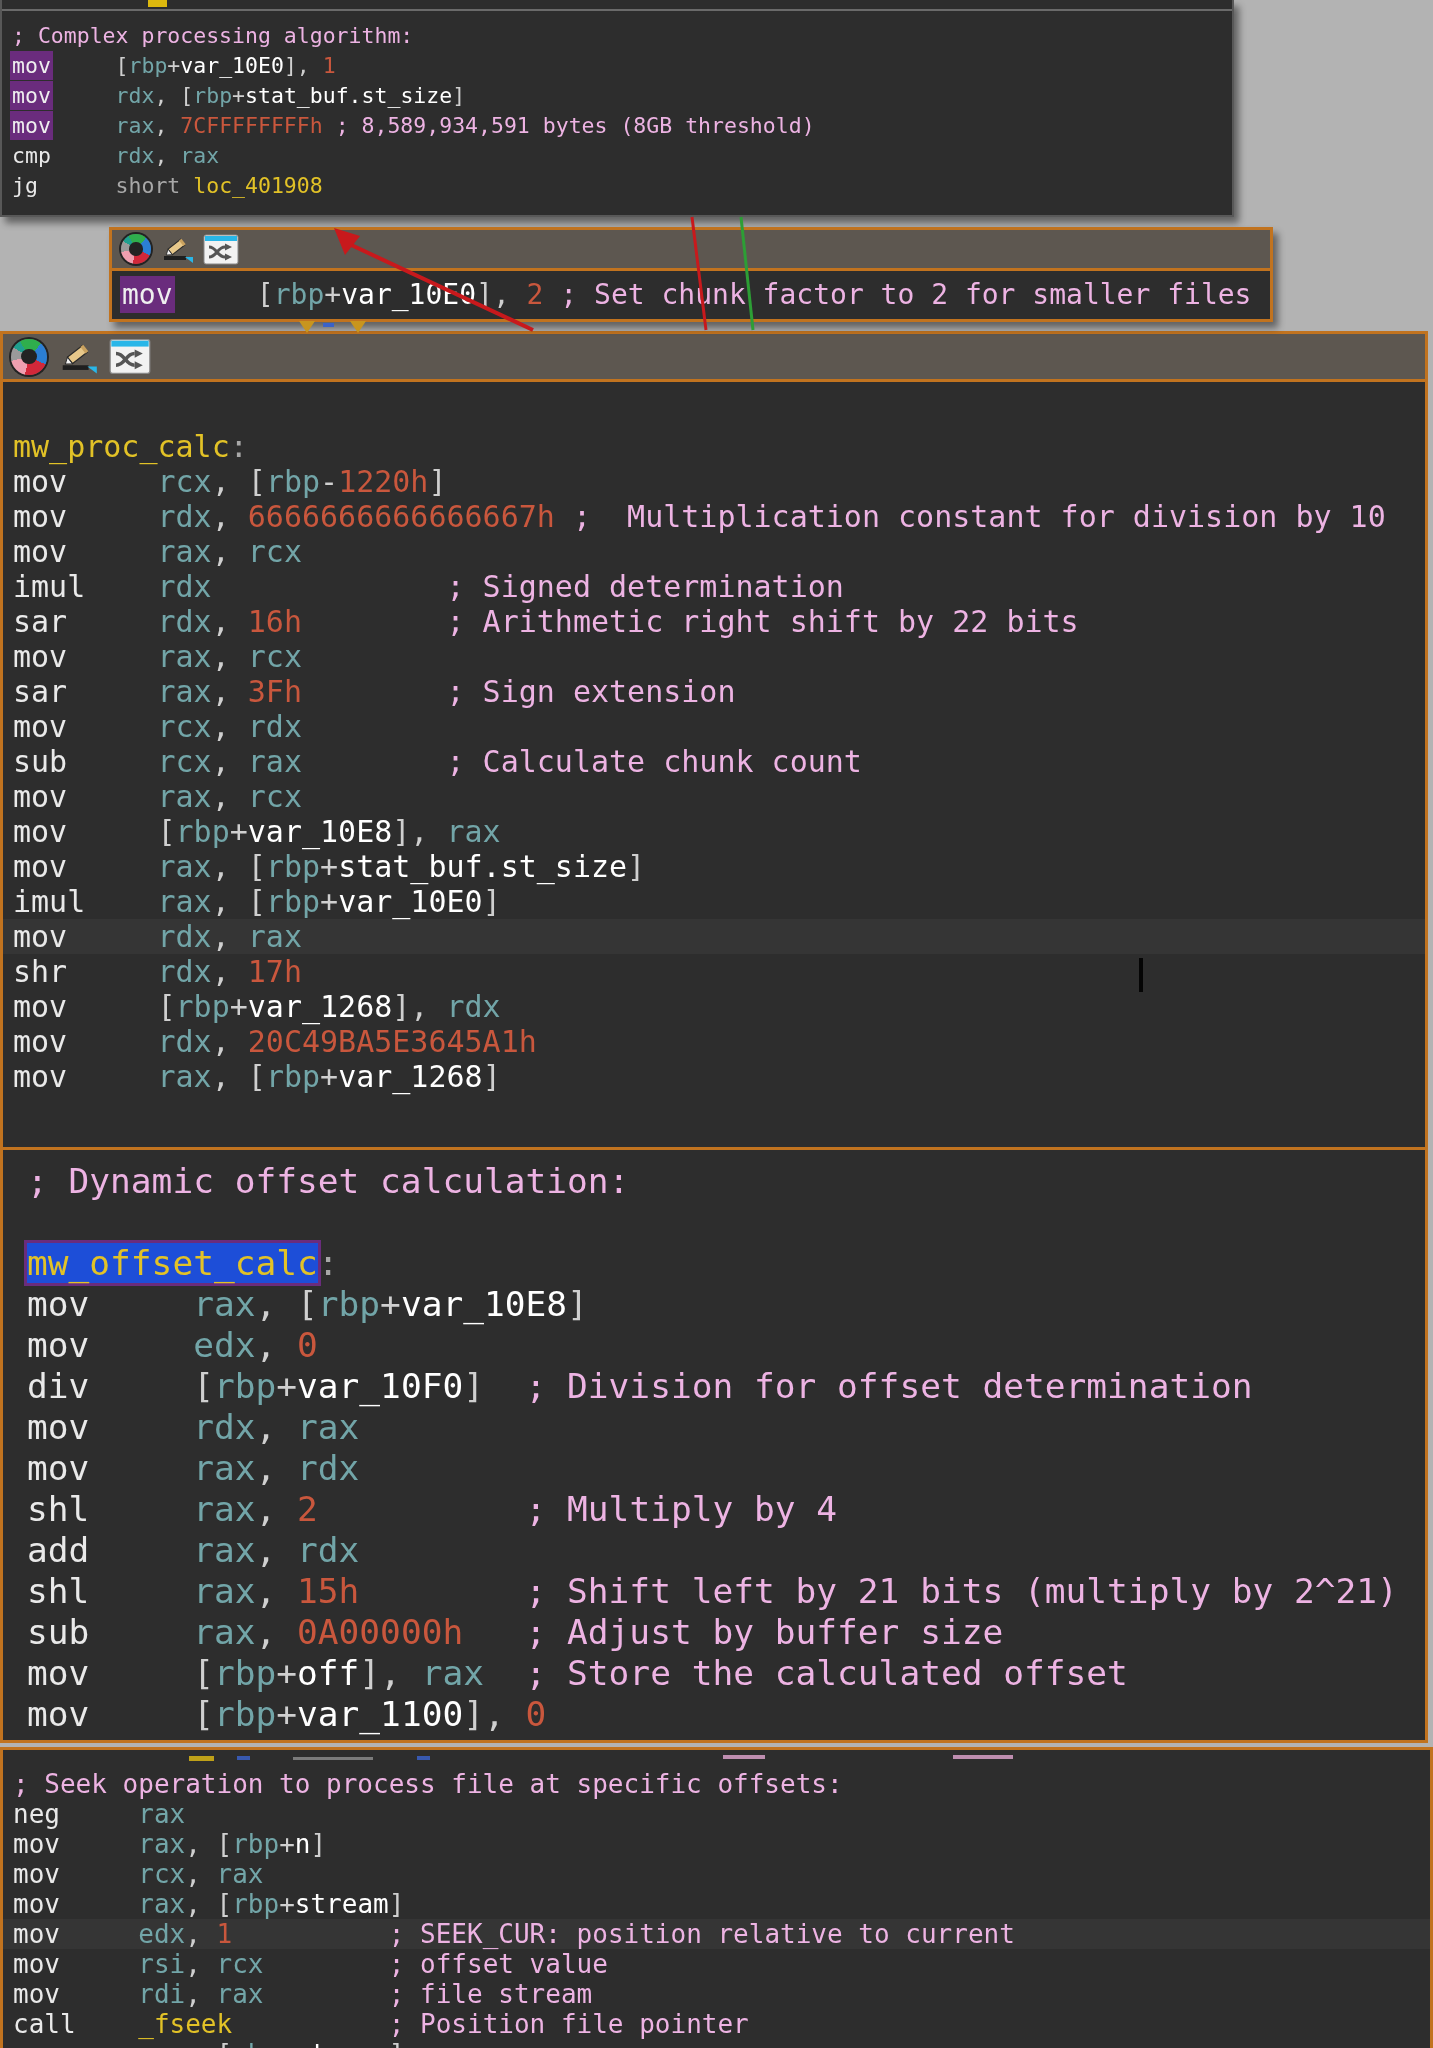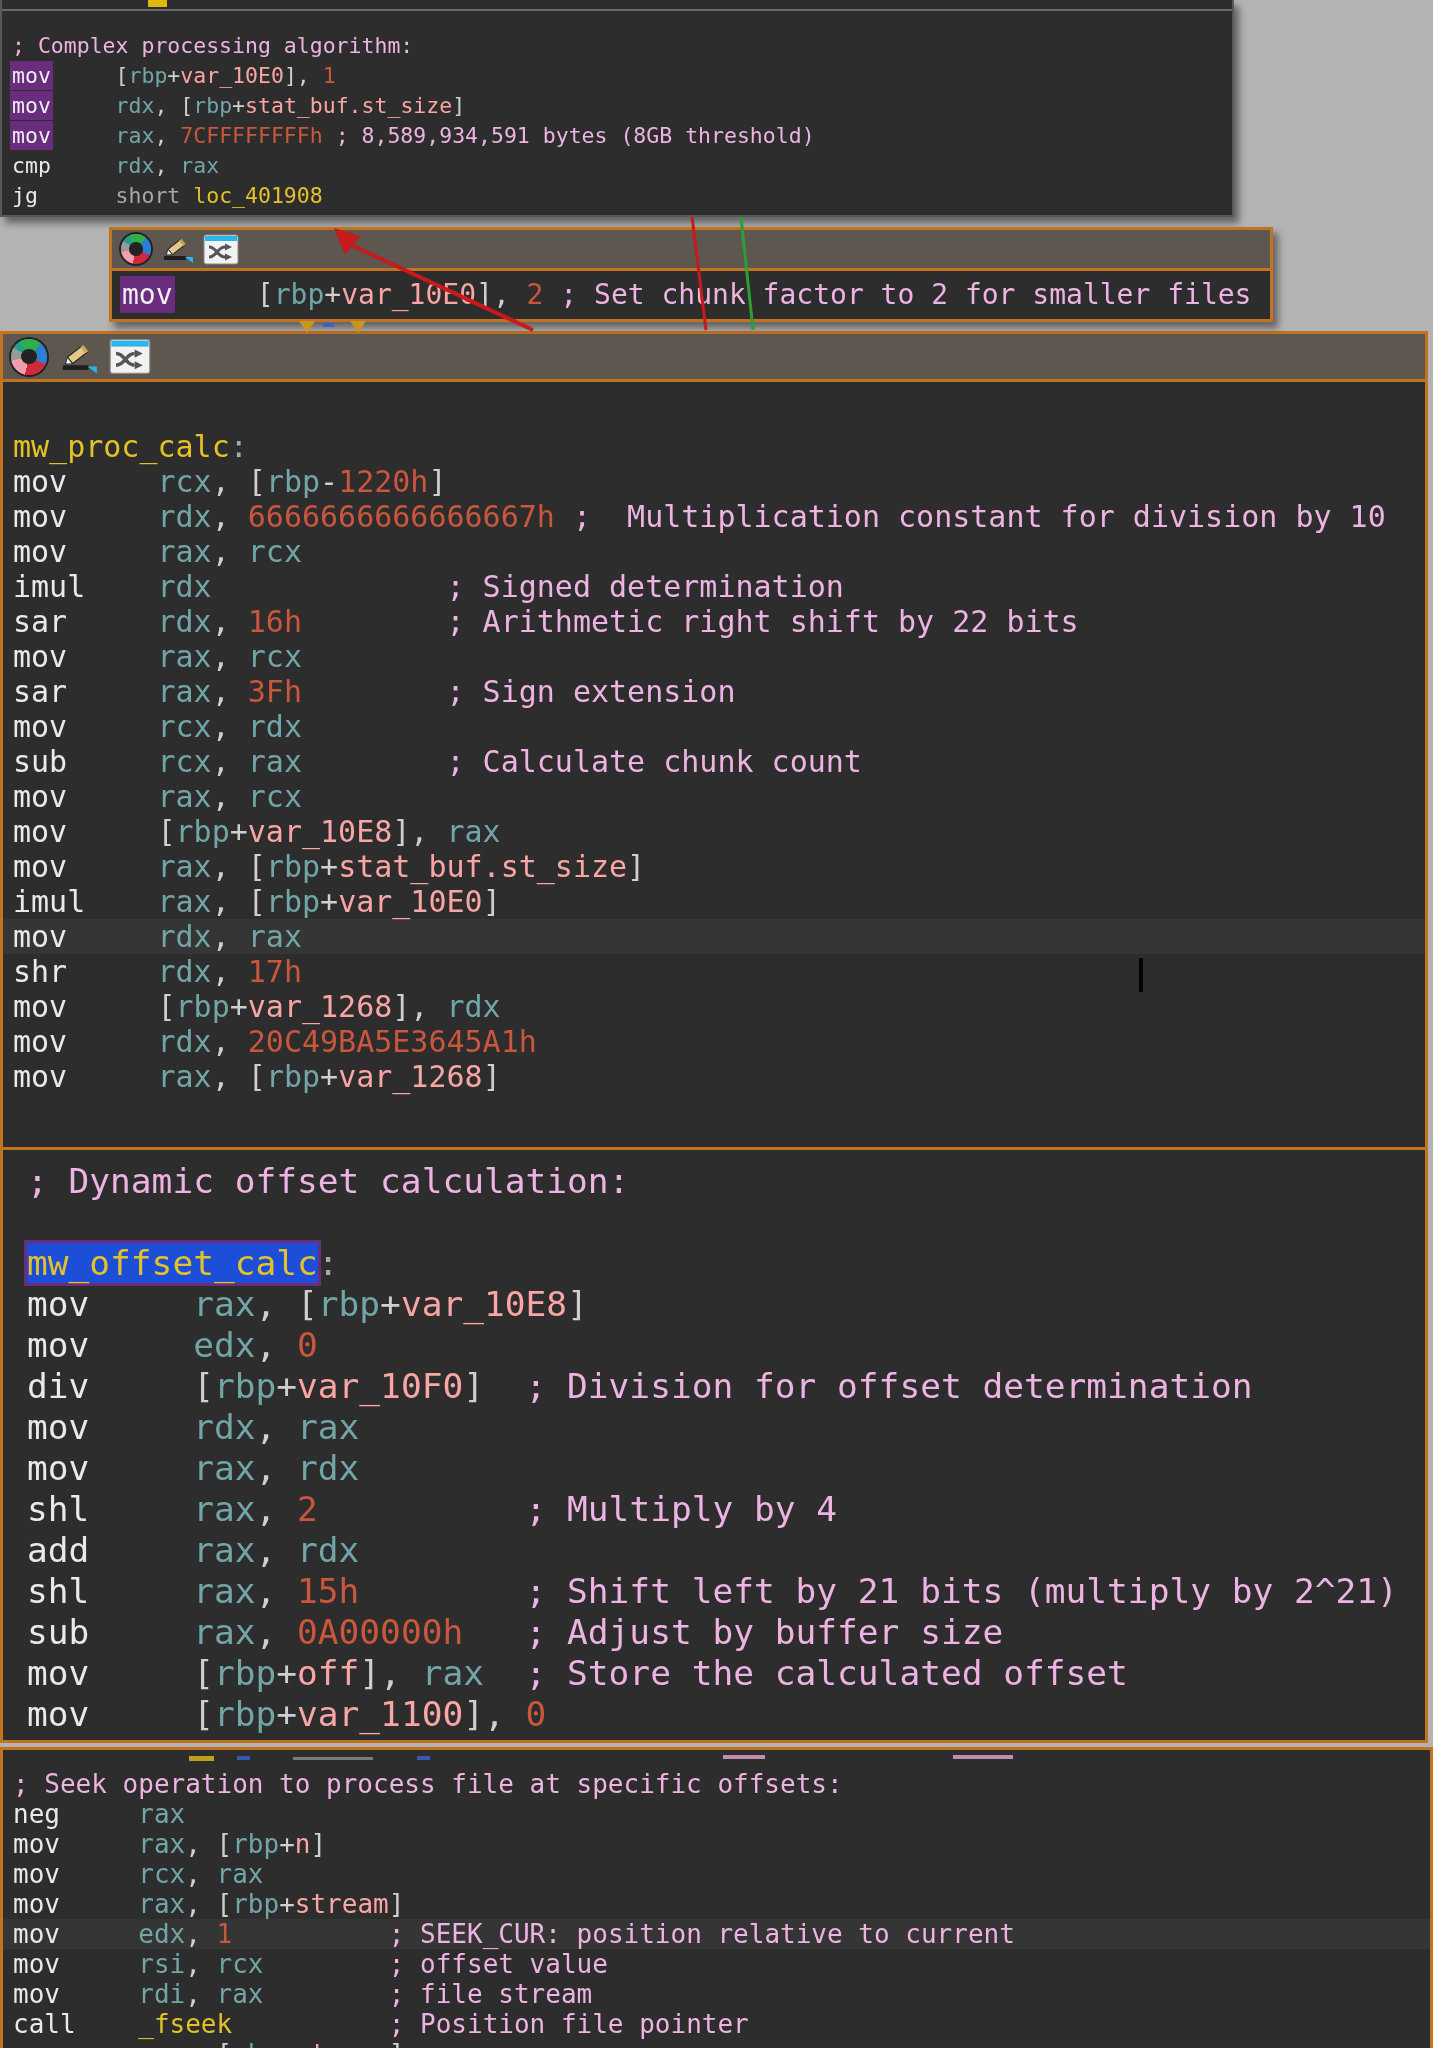--- a/index.html
+++ b/index.html
@@ -14,34 +14,34 @@
   .hdr{position:relative;background:#5d5750;border-bottom:3px solid #c1731f;
        display:flex;align-items:center;}
   .body{position:relative;}
   .row{white-space:pre;padding-left:10px;box-sizing:border-box;}
   .row.hl{background:#353535;}
   
   .tok-mn {color:#e9e9e9;}
   .tok-mnh{color:#efefef;background:#6a2c7d;box-shadow:0 0 0 2px #6a2c7d;}
   .tok-reg{color:#72a5a8;}
   .tok-num{color:#c9573d;}
-  .tok-var{color:#fca5a5;}
+  .tok-var{color:#ffffff;}
   .tok-lbl{color:#e2c227;}
   .tok-lblh{color:#e2c227;background:#1d4ed8;box-shadow:0 0 0 3px #6a2c7d;}
   .tok-com{color:#edb3e3;}
   .tok-pun{color:#cfcfcf;}
   .tok-kw {color:#a8a8a8;}
 
   
   #node1{left:0;top:0;width:1234px;height:217px;
          border:2px solid #585858;border-top:none;
          box-shadow:5px 6px 7px rgba(0,0,0,.45);z-index:4;}
   #node1 .clip-strip{position:relative;height:9px;background:#2d2d2d;
          border-bottom:2px solid #6a6a6a;}
-  #node1 .rows{padding-top:20px;}
+  #node1 .rows{padding-top:10px;}
   #node1 .row{height:30px;line-height:30px;font-size:21.5px;}
   #node1 .top-dash{position:absolute;left:146px;top:0;width:19px;height:7px;background:#ddb90e;}
 
   
   #node2{left:109px;top:227px;width:1164px;height:95px;z-index:4;
          box-shadow:5px 6px 7px rgba(0,0,0,.45);}
   #node2 .hdr{height:38px;padding-left:9px;gap:9px;}
   #node2 .body .row{height:48px;line-height:48px;font-size:28px;}
 
   

